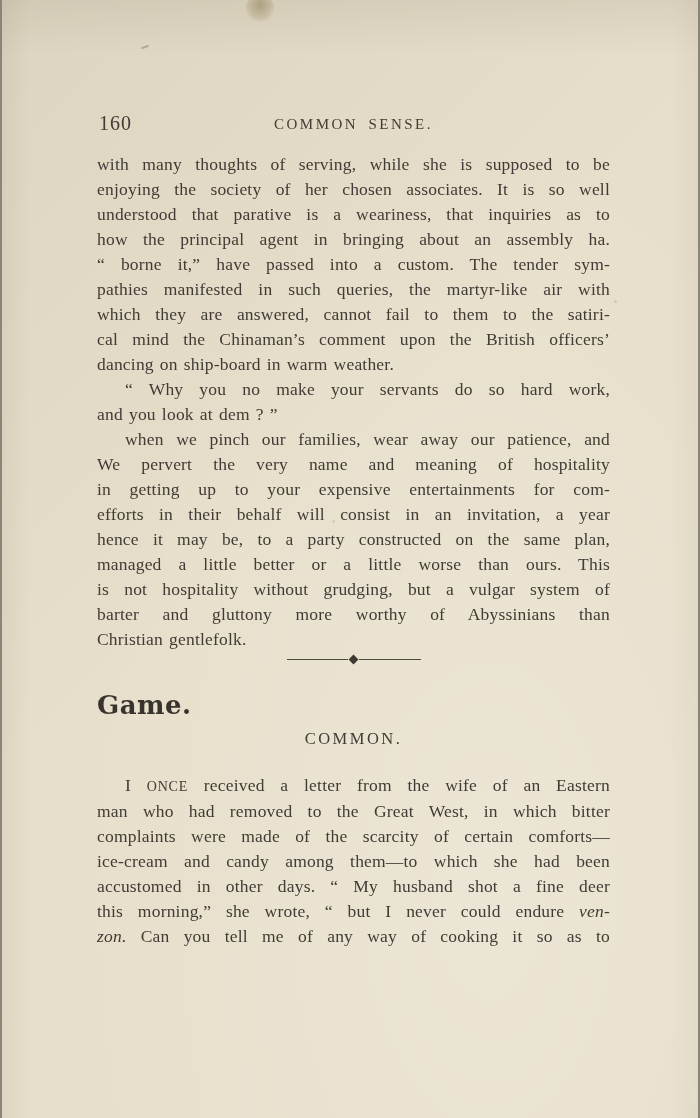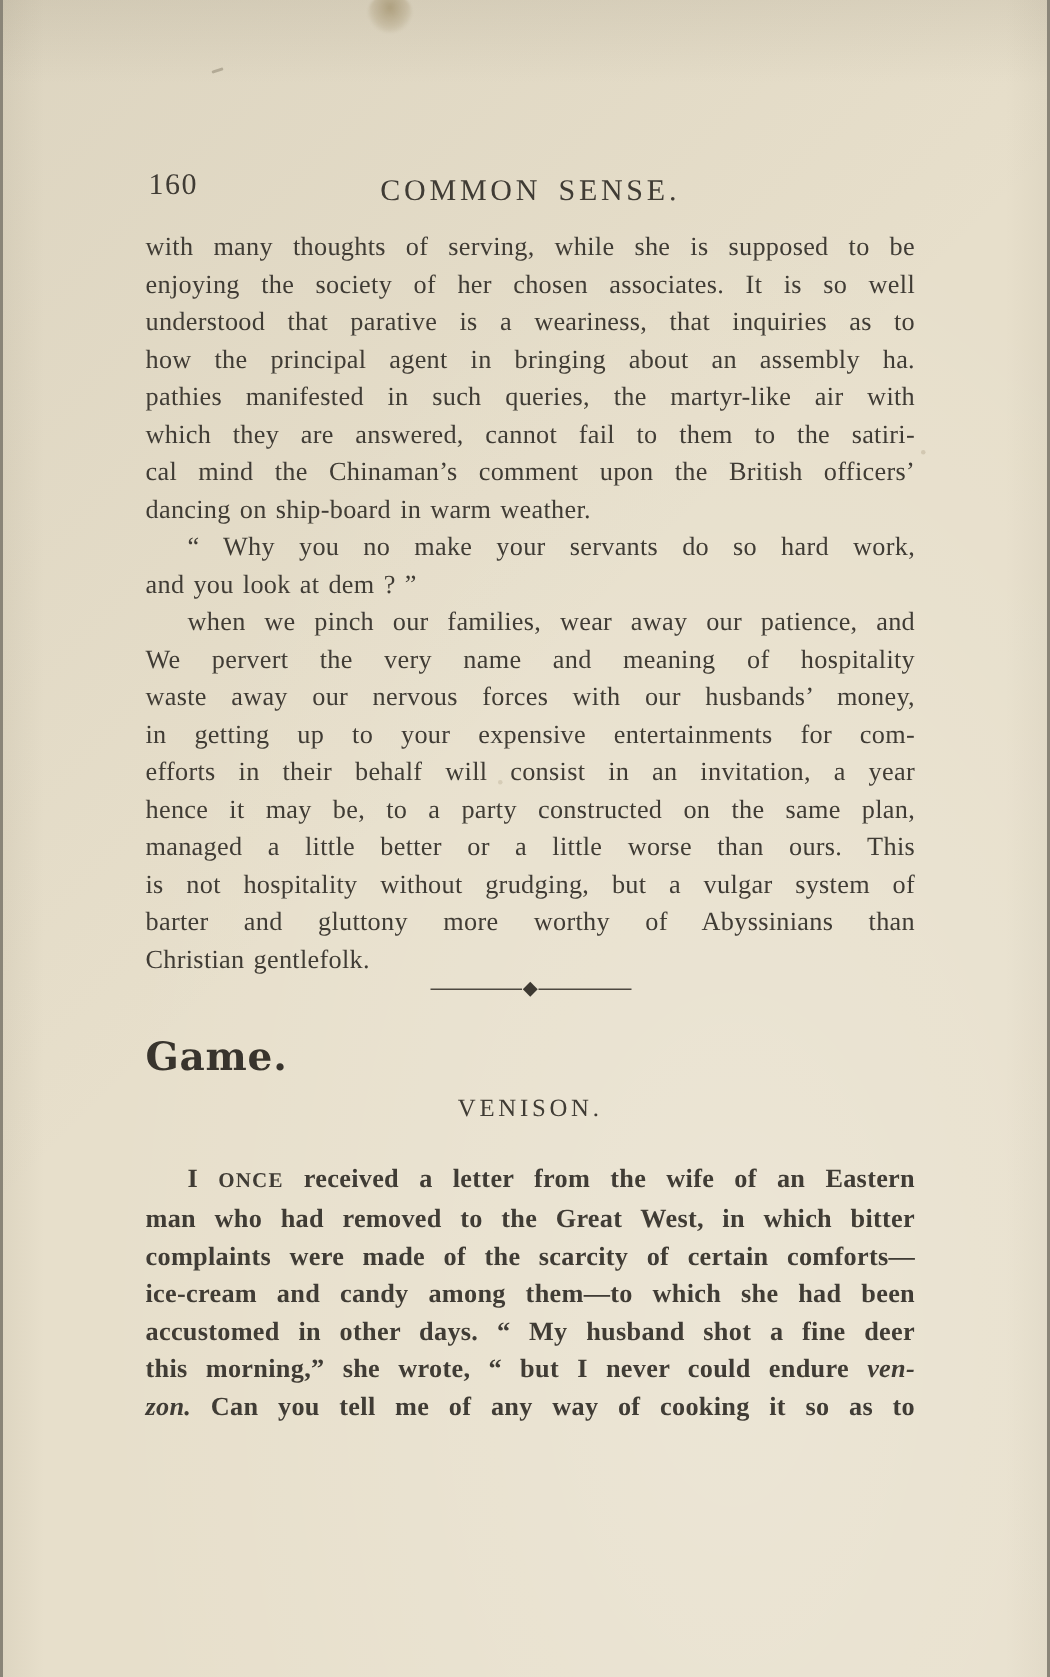--- a/index.html
+++ b/index.html
@@ -25,21 +25,21 @@
     filter: blur(0.6px);
   }
   .fleck-1 { position: absolute; left: 139px; top: 46px; width: 8px; height: 2px; background: rgba(100,92,72,0.35); border-radius: 2px; transform: rotate(-18deg); }
   .fleck-2 { position: absolute; left: 612px; top: 300px; width: 3px; height: 3px; background: rgba(130,112,80,0.22); border-radius: 50%; }
   .fleck-3 { position: absolute; left: 330px; top: 520px; width: 3px; height: 3px; background: rgba(130,112,80,0.18); border-radius: 50%; }
 
   .text-block { position: absolute; left: 95px; top: 112px; width: 513px; }
 
   .header-row { position: relative; height: 26px; margin-bottom: 14px; }
   .page-number { position: absolute; left: 2px; top: 0; font-size: 20px; letter-spacing: 1px; }
-  .running-head { position: absolute; left: 0; right: 0; top: 4px; text-align: center; font-size: 20px; letter-spacing: 2.5px; word-spacing: 4px; }
+  .running-head { position: absolute; left: 0; right: 0; top: 4px; text-align: center; font-size: 15px; letter-spacing: 2.5px; word-spacing: 4px; }
 
   .para { margin: 0; }
   .line {
     font-size: 17.5px;
     line-height: 25px;
     letter-spacing: 0.2px;
     word-spacing: 1.5px;
     text-align: justify;
     text-align-last: justify;
     white-space: normal;
@@ -62,21 +62,21 @@
     letter-spacing: 0.5px;
     color: #38342d;
   }
   .section-subtitle {
     margin-top: 8px;
     text-align: center;
     font-size: 16.5px;
     line-height: 20px;
     letter-spacing: 2.5px;
   }
-  .para.first-section-para { margin-top: 24px; font-weight: bold; }
+  .para.first-section-para { margin-top: 24px; }
 </style>
 </head>
 <body>
 
 <div class="page">
   <div class="stain-top"></div>
   <div class="fleck-1"></div>
   <div class="fleck-2"></div>
   <div class="fleck-3"></div>
 
@@ -85,52 +85,52 @@
     <div class="header-row">
       <span class="page-number">160</span>
       <span class="running-head">COMMON SENSE.</span>
     </div>
 
     <div class="para">
       <div class="line">with many thoughts of serving, while she is supposed to be</div>
       <div class="line">enjoying the society of her chosen associates.  It is so well</div>
       <div class="line">understood that parative is a weariness, that inquiries as to</div>
       <div class="line">how the principal agent in bringing about an assembly ha.</div>
+      <div class="line">“ borne it,” have passed into a custom.  The tender sym-</div>
       <div class="line">pathies manifested in such queries, the martyr-like air with</div>
       <div class="line">which they are answered, cannot fail to them to the satiri-</div>
       <div class="line">cal mind the Chinaman’s comment upon the British officers’</div>
       <div class="line last">dancing on ship-board in warm weather.</div>
     </div>
 
     <div class="para indent">
       <div class="line">“ Why you no make your servants do so hard work,</div>
       <div class="line last">and you look at dem ? ”</div>
     </div>
 
     <div class="para indent">
       <div class="line">when we pinch our families, wear away our patience, and</div>
       <div class="line">We pervert the very name and meaning of hospitality</div>
-      <div class="line">waste away our nervous forces with our husbands’ money,</div>
       <div class="line">in getting up to your expensive entertainments for com-</div>
       <div class="line">efforts in their behalf will consist in an invitation, a year</div>
       <div class="line">hence it may be, to a party constructed on the same plan,</div>
       <div class="line">managed a little better or a little worse than ours.  This</div>
       <div class="line">is not hospitality without grudging, but a vulgar system of</div>
       <div class="line">barter and gluttony more worthy of Abyssinians than</div>
       <div class="line last">Christian gentlefolk.</div>
     </div>
 
     <div class="divider">
       <span class="rule"></span>
       <span class="diamond"></span>
       <span class="rule"></span>
     </div>
 
     <div class="section-title">Game.</div>
-    <div class="section-subtitle">VENISON.</div>
+    <div class="section-subtitle">COMMON.</div>
 
     <div class="para indent first-section-para">
       <div class="line"><span>I </span><span class="smallcaps">ONCE</span><span> received a letter from the wife of an Eastern</span></div>
       <div class="line">man who had removed to the Great West, in which bitter</div>
       <div class="line">complaints were made of the scarcity of certain comforts—</div>
       <div class="line">ice-cream and candy among them—to which she had been</div>
       <div class="line">accustomed in other days.  “ My husband shot a fine deer</div>
       <div class="line"><span>this morning,” she wrote, “ but I never could endure </span><span class="ital">ven-</span></div>
       <div class="line"><span class="ital">zon.</span><span> Can you tell me of any way of cooking it so as to</span></div>
     </div>

